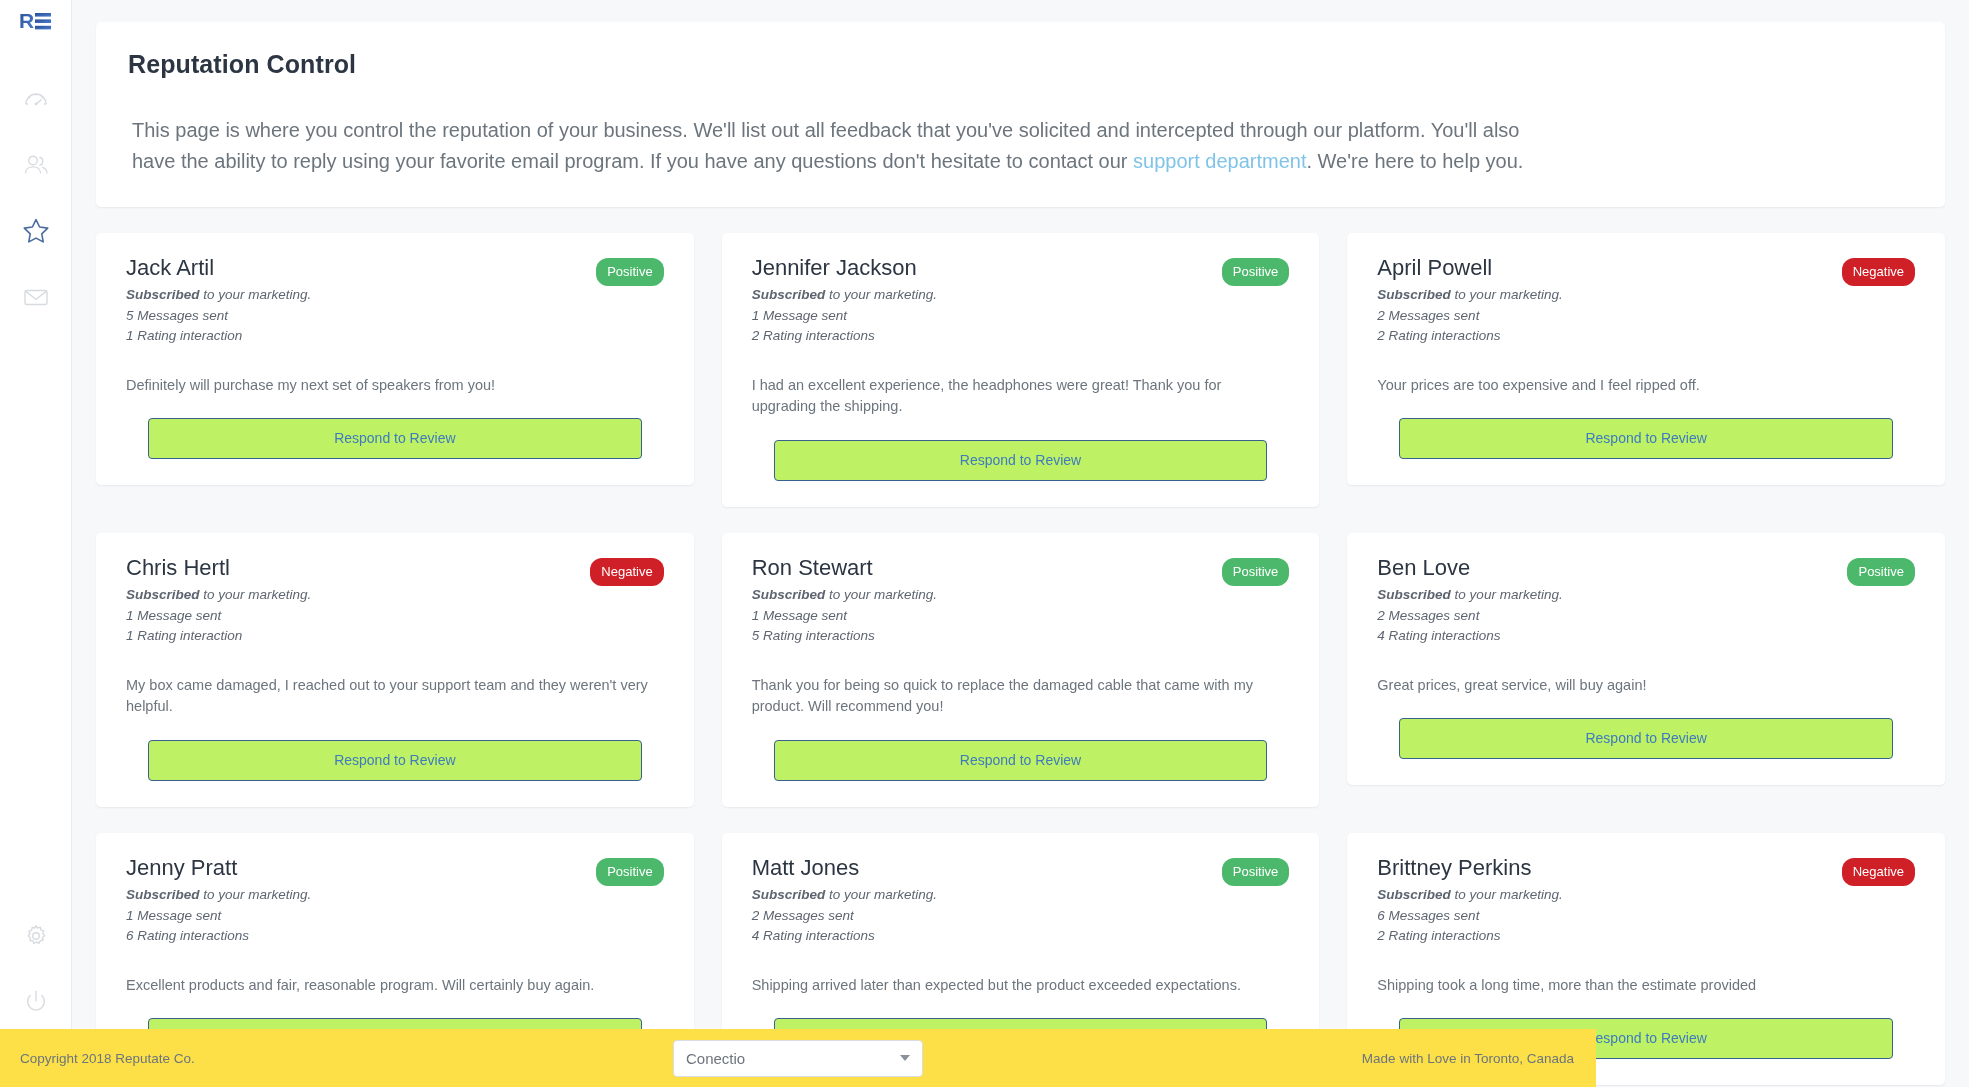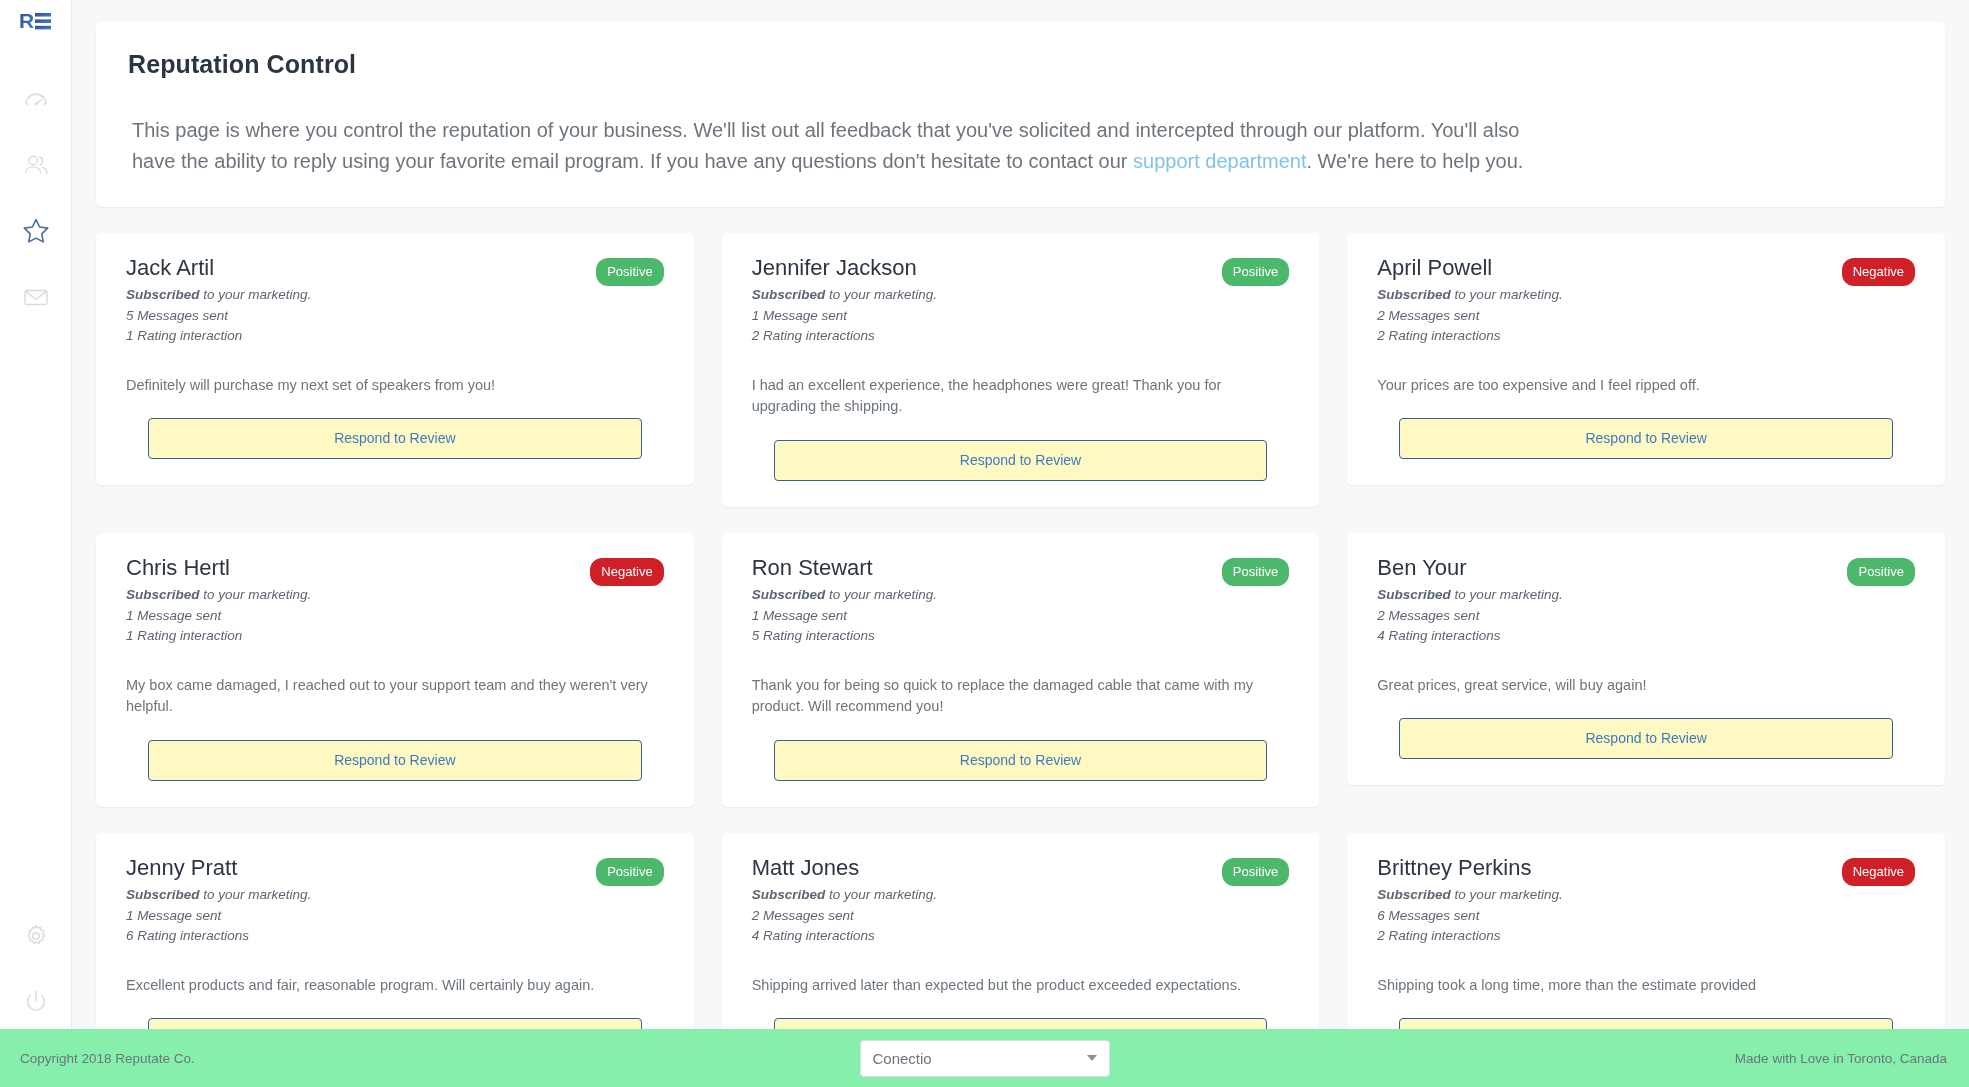--- a/index.html
+++ b/index.html
@@ -86,34 +86,34 @@
   .badge.positive { background: #4cb86b; }
   .badge.negative { background: #cf2027; }
   .meta { font-style: italic; font-size: 13.5px; color: #5d6571; line-height: 1.52; }
   .meta b { font-weight: 700; font-style: italic; }
   .review-text {
     font-size: 14.5px; color: #6c757d; line-height: 1.48;
     margin-top: 28px; margin-bottom: 22px;
   }
   .respond-btn {
     display: block; width: 100%;
-    background: #fef9c3;
+    background: #bef264;
     border: 1px solid #38618f;
     border-radius: 4px;
     color: #3e7bbf;
     font-size: 14px;
     font-family: "Liberation Sans", sans-serif;
     padding: 11px 0 12px 0;
     cursor: pointer;
     text-align: center;
   }
   .footer-wrap {
     position: absolute; left: 0; bottom: 0;
-    width: 1969px; height: 58px;
-    background: #86efac;
+    width: 1596px; height: 58px;
+    background: #fde047;
     display: flex; align-items: center;
   }
   .footer-left { font-size: 13.5px; color: #6c757d; margin-left: 20px; }
   .footer-center {
     position: absolute; left: 50%; transform: translateX(-50%);
   }
   .footer-select {
     width: 250px; height: 37px;
     border: 1px solid #d9dde2; border-radius: 4px;
     background: #fff; color: #6c757d;
@@ -297,21 +297,21 @@
               <div class="badge positive">Positive</div>
             </div>
             <div class="review-text">Thank you for being so quick to replace the damaged cable that came with my product. Will recommend you!</div>
             <div style="padding: 0px 22px;">
               <button class="respond-btn">Respond to Review</button>
             </div>
           </div>
           <div class="card">
             <div class="card-head">
               <div>
-                <div class="card-name">Ben Your</div>
+                <div class="card-name">Ben Love</div>
                 <div class="meta"><b>Subscribed</b><span> to your marketing.</span></div>
                 <div class="meta">2 Messages sent</div>
                 <div class="meta">4 Rating interactions</div>
               </div>
               <div class="badge positive">Positive</div>
             </div>
             <div class="review-text">Great prices, great service, will buy again!</div>
             <div style="padding: 0px 22px;">
               <button class="respond-btn">Respond to Review</button>
             </div>

